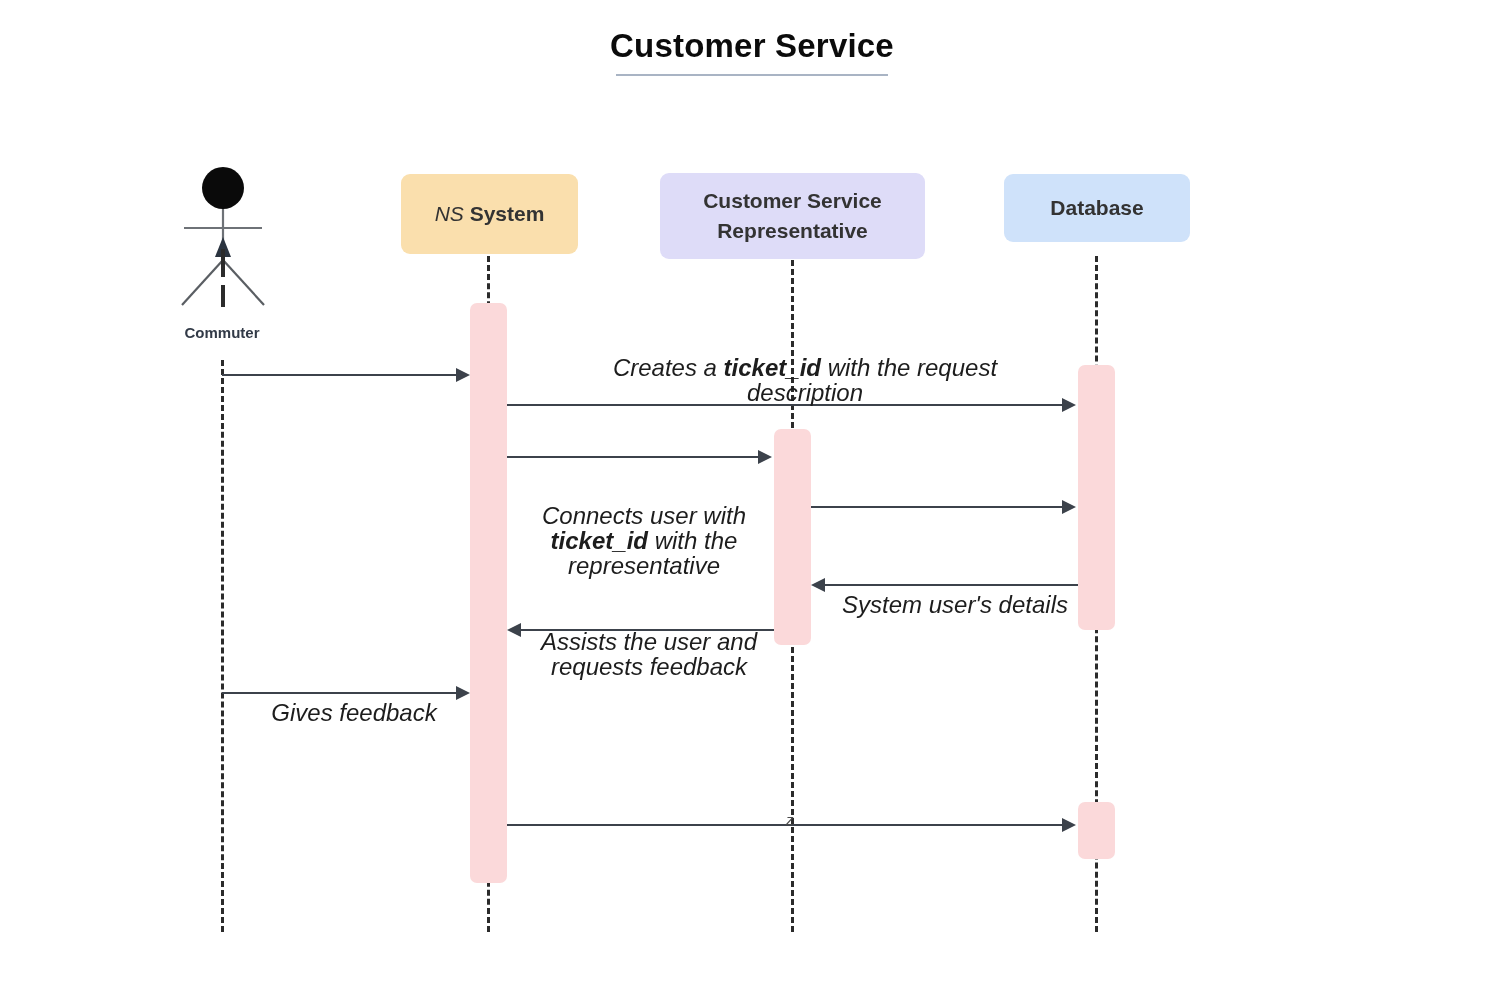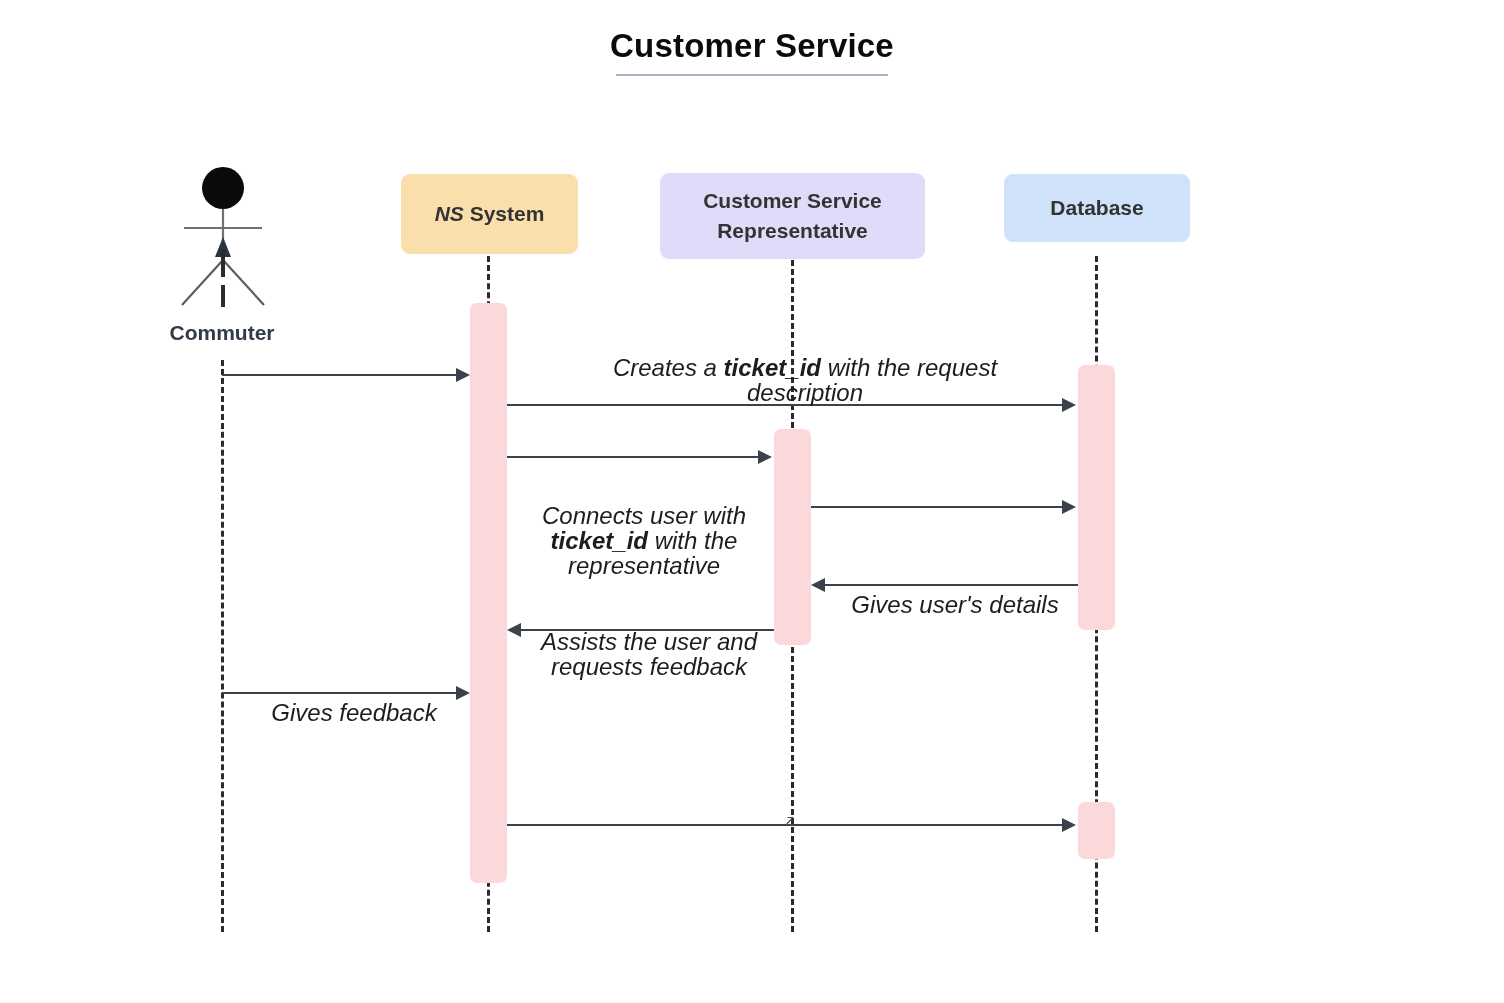--- a/index.html
+++ b/index.html
@@ -53,28 +53,28 @@
     text-align: center;
     font-size: 21px;
     font-weight: bold;
     color: #333333;
     line-height: 30px;
     padding: 6px 12px;
   }
   .pbox .plabel { display: block; }
   .pbox em.nsp {
     font-style: italic;
-    font-weight: bold;
+    font-weight: normal;
   }
 
   
   .actor-label {
     position: absolute;
     text-align: center;
-    font-size: 21px;
+    font-size: 15px;
     font-weight: bold;
     color: #323a47;
     line-height: 26px;
     white-space: nowrap;
   }
 
   
   .lifeline {
     position: absolute;
     width: 0;
@@ -193,21 +193,21 @@
   <div class="arrow-head right" style="left:758px; top:450px;"></div>
   <div class="msg-text" style="left:503px; top:464px; width:282px;margin-top:39px;">
     <span>Connects user with </span><b>ticket_id</b><span> with the representative</span>
   </div>
 
   <div class="msg-line" style="left:811px; top:506px; width:253px;"></div>
   <div class="arrow-head right" style="left:1062px; top:500px;"></div>
 
   <div class="msg-line" style="left:825px; top:584px; width:253px;"></div>
   <div class="arrow-head left" style="left:811px; top:578px;"></div>
-  <div class="msg-text" style="left:825px; top:592px; width:260px;">Gives user's details</div>
+  <div class="msg-text" style="left:825px; top:592px; width:260px;">System user's details</div>
 
   <div class="msg-line" style="left:521px; top:629px; width:253px;"></div>
   <div class="arrow-head left" style="left:507px; top:623px;"></div>
   <div class="msg-text" style="left:518px; top:629px; width:262px;">
     <div>Assists the user and</div>
     <div>requests feedback</div>
   </div>
 
   <div class="msg-line" style="left:222px; top:692px; width:236px;"></div>
   <div class="arrow-head right" style="left:456px; top:686px;"></div>

